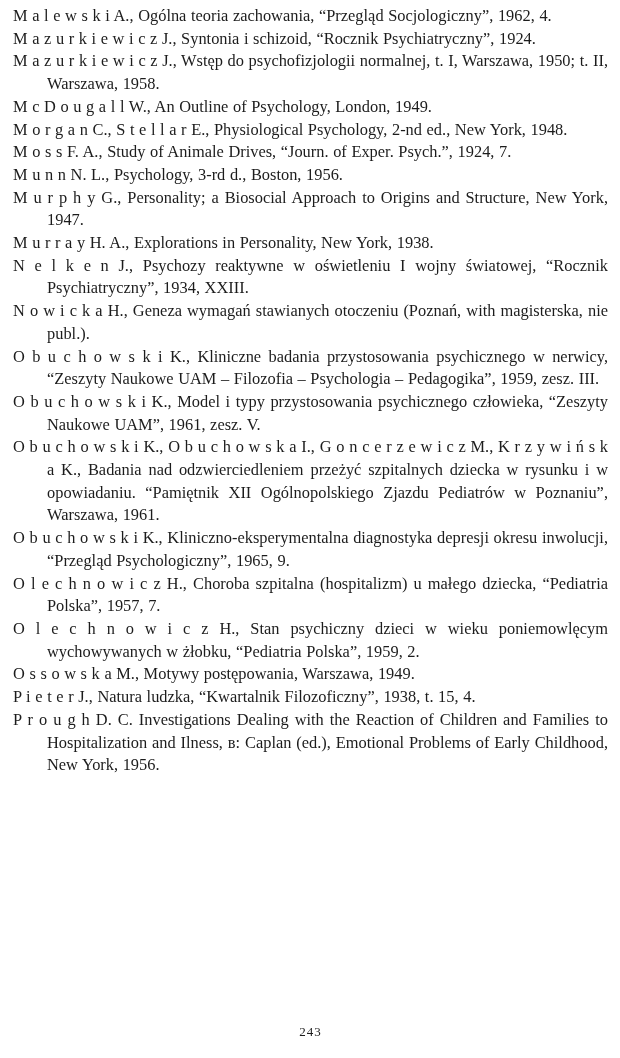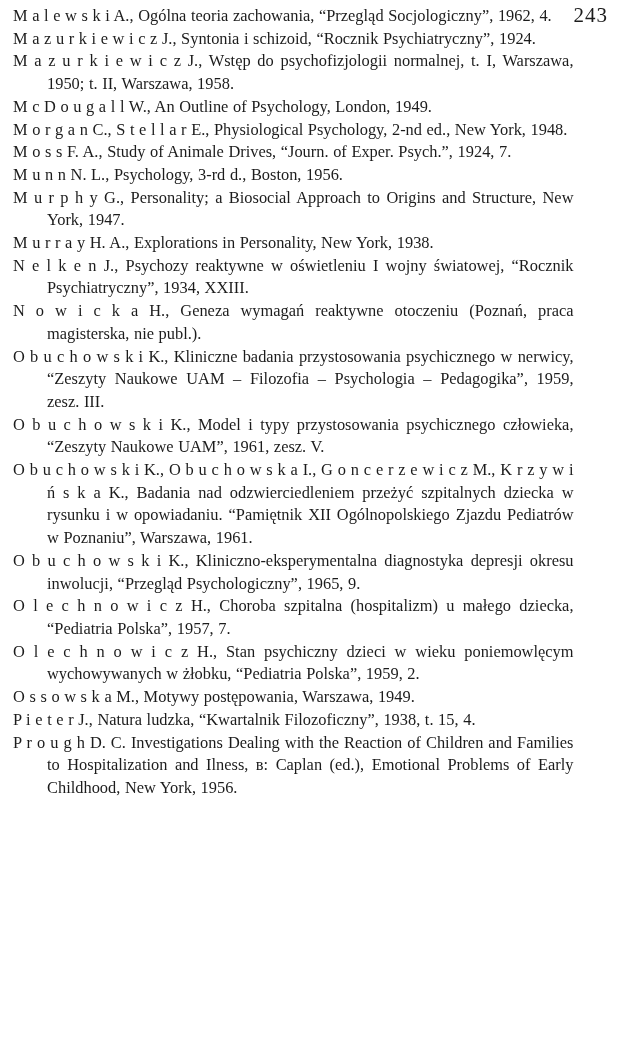--- a/index.html
+++ b/index.html
@@ -13,40 +13,41 @@
     height: 1058px;
     overflow: hidden;
     font-family: "Liberation Serif", "DejaVu Serif", serif;
   }
   .page {
     box-sizing: border-box;
     width: 620px;
     height: 1058px;
     padding: 5px 12px 12px 13px;
     display: flex;
+    flex-direction: column;
     background: #ffffff;
   }
   .bibliography-list {
     flex: 1 1 auto;
     overflow: hidden;
   }
   p.entry {
     margin: 0;
     font-size: 16.4px;
     line-height: 22.7px;
     text-align: justify;
     
     padding-left: 34px;
     text-indent: -34px;
     word-spacing: 0.5px;
   }
   .page-number {
     flex: 0 0 auto;
     text-align: center;
-    font-size: 21px;
+    font-size: 13px;
     line-height: 20px;
     padding-bottom: 4px;
     letter-spacing: 1px;
   }
 </style>
 </head>
 <body>
 
 <div class="page">
   <div class="bibliography-list">
@@ -54,21 +55,21 @@
   <p class="entry">M a l e w s k i  A.,  Ogólna teoria zachowania, “Przegląd Socjologiczny”, 1962, 4.</p>
       <p class="entry">M a z u r k i e w i c z  J.,  Syntonia i schizoid, “Rocznik Psychiatryczny”, 1924.</p>
       <p class="entry">M a z u r k i e w i c z  J.,  Wstęp do psychofizjologii normalnej, t. I, Warszawa, 1950; t. II, Warszawa, 1958.</p>
       <p class="entry">M c D o u g a l l  W.,  An Outline of Psychology, London, 1949.</p>
       <p class="entry">M o r g a n  C.,  S t e l l a r  E.,  Physiological Psychology, 2-nd ed., New York, 1948.</p>
       <p class="entry">M o s s  F.  A.,  Study of Animale Drives, “Journ. of Exper. Psych.”, 1924, 7.</p>
       <p class="entry">M u n n  N.  L.,  Psychology, 3-rd d., Boston, 1956.</p>
       <p class="entry">M u r p h y  G.,  Personality; a Biosocial Approach to Origins and Structure, New York, 1947.</p>
       <p class="entry">M u r r a y  H.  A.,  Explorations in Personality, New York, 1938.</p>
       <p class="entry">N e l k e n  J.,  Psychozy reaktywne w oświetleniu I wojny światowej, “Rocznik Psychiatryczny”, 1934, XXIII.</p>
-      <p class="entry">N o w i c k a  H.,  Geneza wymagań reaktywne otoczeniu (Poznań, praca magisterska, nie publ.).</p>
+      <p class="entry">N o w i c k a  H.,  Geneza wymagań stawianych otoczeniu (Poznań, with magisterska, nie publ.).</p>
       <p class="entry">O b u c h o w s k i  K.,  Kliniczne badania przystosowania psychicznego w nerwicy, “Zeszyty Naukowe UAM – Filozofia – Psychologia – Pedagogika”, 1959, zesz. III.</p>
       <p class="entry">O b u c h o w s k i  K.,  Model i typy przystosowania psychicznego człowieka, “Zeszyty Naukowe UAM”, 1961, zesz. V.</p>
       <p class="entry">O b u c h o w s k i  K.,  O b u c h o w s k a  I.,  G o n c e r z e w i c z  M.,  K r z y w i ń s k a  K.,  Badania nad odzwierciedleniem przeżyć szpitalnych dziecka w rysunku i w opowiadaniu. “Pamiętnik XII Ogólnopolskiego Zjazdu Pediatrów w Poznaniu”, Warszawa, 1961.</p>
       <p class="entry">O b u c h o w s k i  K.,  Kliniczno-eksperymentalna diagnostyka depresji okresu inwolucji, “Przegląd Psychologiczny”, 1965, 9.</p>
       <p class="entry">O l e c h n o w i c z  H.,  Choroba szpitalna (hospitalizm) u małego dziecka, “Pediatria Polska”, 1957, 7.</p>
       <p class="entry">O l e c h n o w i c z  H.,  Stan psychiczny dzieci w wieku poniemowlęcym wychowywanych w żłobku, “Pediatria Polska”, 1959, 2.</p>
       <p class="entry">O s s o w s k a  M.,  Motywy postępowania, Warszawa, 1949.</p>
       <p class="entry">P i e t e r  J.,  Natura ludzka, “Kwartalnik Filozoficzny”, 1938, t. 15, 4.</p>
       <p class="entry">P r o u g h  D.  C.  Investigations Dealing with the Reaction of Children and Families to Hospitalization and Ilness, в: Caplan (ed.), Emotional Problems of Early Childhood, New York, 1956.</p>
     </div>

